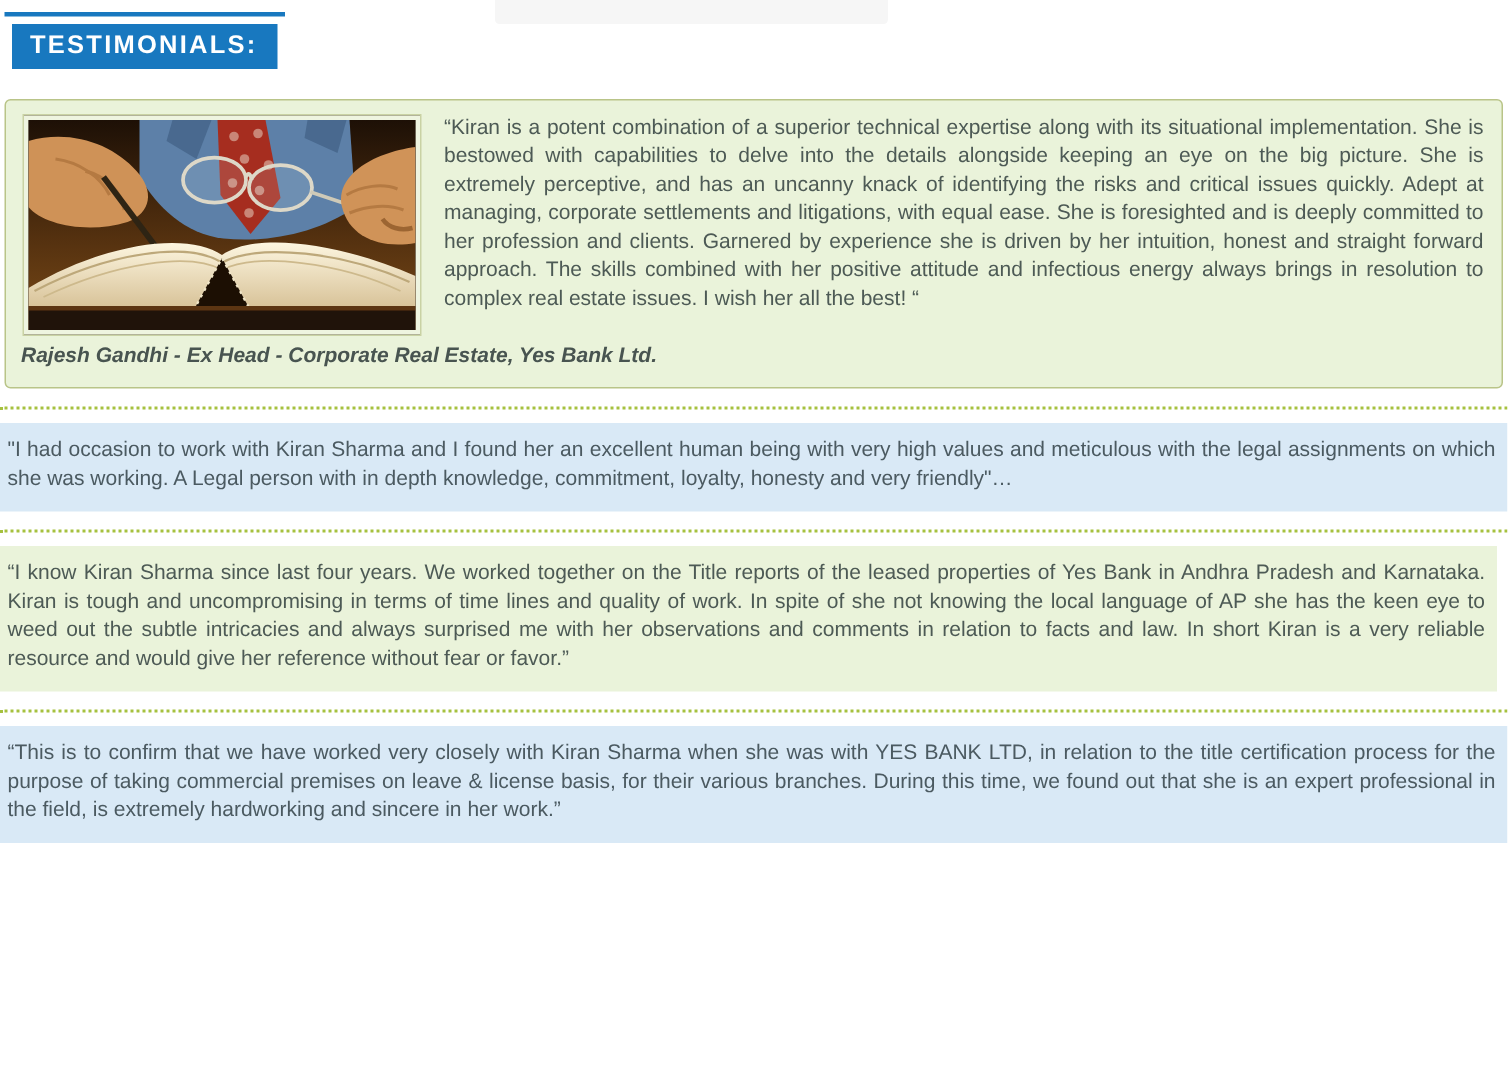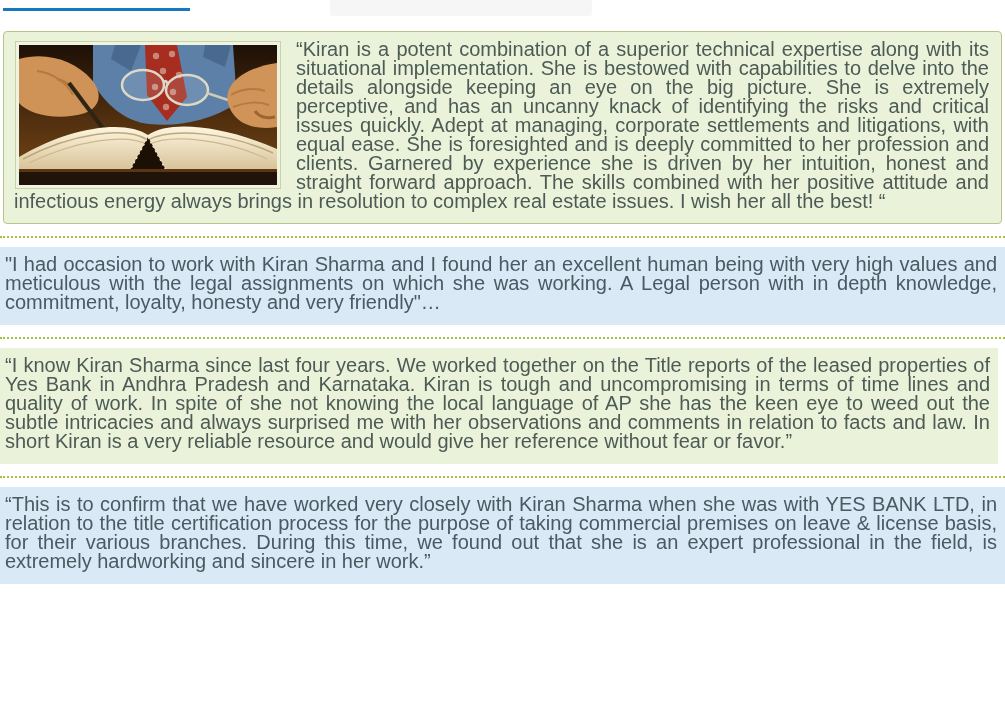--- a/index.html
+++ b/index.html
@@ -15,21 +15,21 @@
   .header-rule{
     margin:8px 0 3px 3px;width:187px;height:3px;background:#1878bf;
   }
   .header-box{
     display:inline-block;margin:2px 0 0 8px;padding:4px 13px 6px 12px;
     background:#1878bf;color:#ffffff;font-size:17px;font-weight:bold;
     letter-spacing:1.5px;
   }
   .content{margin-top:20px;}
   .tbox{
-    font-size:20px;line-height:19px;color:#4d5a55;
+    font-size:14px;line-height:19px;color:#4d5a55;
   }
   .tbox .quote{margin:0;text-align:justify;}
   .tbox .attr{
     margin:8px 0 0;font-weight:bold;font-style:italic;color:#485450;
     clear:left;
   }
   .tbox.green{background:#eaf3da;}
   .tbox.blue{background:#d9e9f6;color:#4b5a61;}
   .tbox.first{
     margin:0 3px;border:1px solid #b9c488;border-radius:4px;
@@ -48,20 +48,21 @@
   }
 </style>
 </head>
 <body>
 
 <div class="page">
 
   <div class="top-faint-bar"></div>
 
   <div class="header-rule"></div>
+  <h1 class="header-box">TESTIMONIALS:</h1>
 
   <div class="content">
 
     <section class="tbox green first">
       <span class="photo-frame">
         <svg width="258" height="140" viewBox="0 0 258 140" preserveAspectRatio="none">
           <defs>
             <linearGradient id="bgGrad" x1="0" y1="0" x2="0" y2="1">
               <stop offset="0" stop-color="#1d1006"></stop>
               <stop offset="0.55" stop-color="#53300f"></stop>
@@ -111,20 +112,21 @@
           <path d="M248,114 C208,95 152,88 129,100" fill="none" stroke="#cdb98c" stroke-width="1.2"></path>
 
           <path d="M110,127 L129,92 L148,127 Z" fill="#1c0f03"></path>
           <path d="M110,127 L129,92 L148,127" fill="none" stroke="#f0e6c8" stroke-width="1.5" stroke-dasharray="2,3"></path>
 
           <rect y="124" width="258" height="16" fill="#20130a"></rect>
           <rect y="124" width="258" height="3" fill="#5c3512"></rect>
         </svg>
       </span>
       <p class="quote">“Kiran is a potent combination of a superior technical expertise along with its situational implementation. She is bestowed with capabilities to delve into the details alongside keeping an eye on the big picture. She is extremely perceptive, and has an uncanny knack of identifying the risks and critical issues quickly. Adept at managing, corporate settlements and litigations, with equal ease. She is foresighted and is deeply committed to her profession and clients. Garnered by experience she is driven by her intuition, honest and straight forward approach. The skills combined with her positive attitude and infectious energy always brings in resolution to complex real estate issues. I wish her all the best! “</p>
+      <p class="attr">Rajesh Gandhi - Ex Head - Corporate Real Estate, Yes Bank Ltd.</p>
     </section>
 
     <div class="divider"></div>
 
     <section class="tbox blue flat">
       <p class="quote">"I had occasion to work with Kiran Sharma and I found her an excellent human being with very high values and meticulous with the legal assignments on which she was working. A Legal person with in depth knowledge, commitment, loyalty, honesty and very friendly"…</p>
     </section>
 
     <div class="divider"></div>
 

